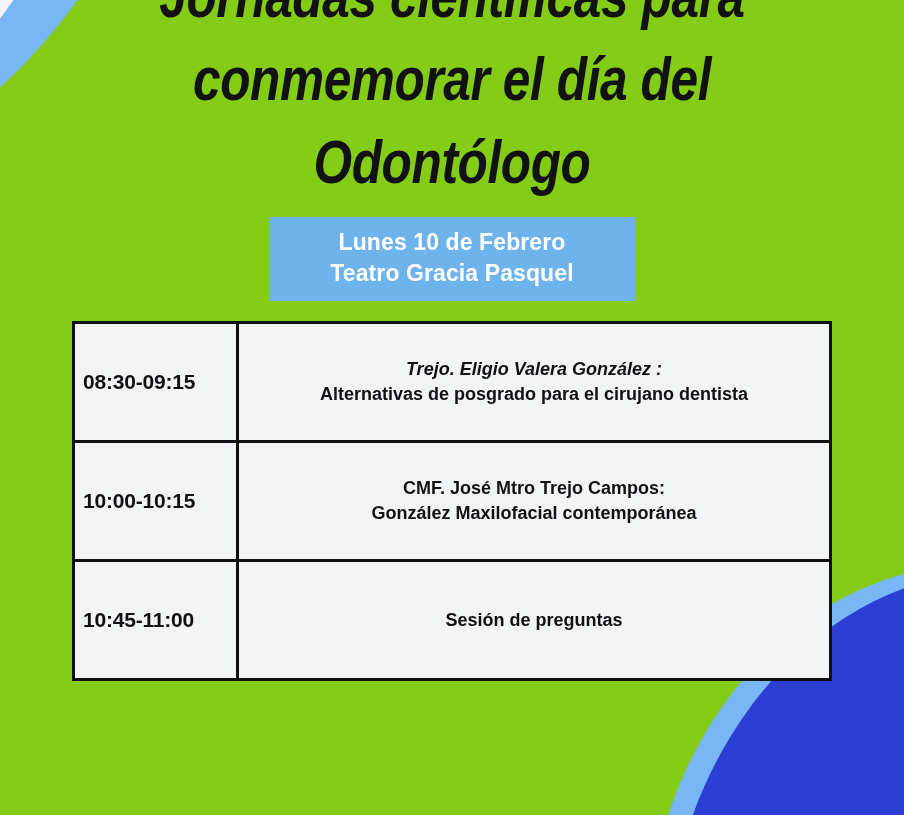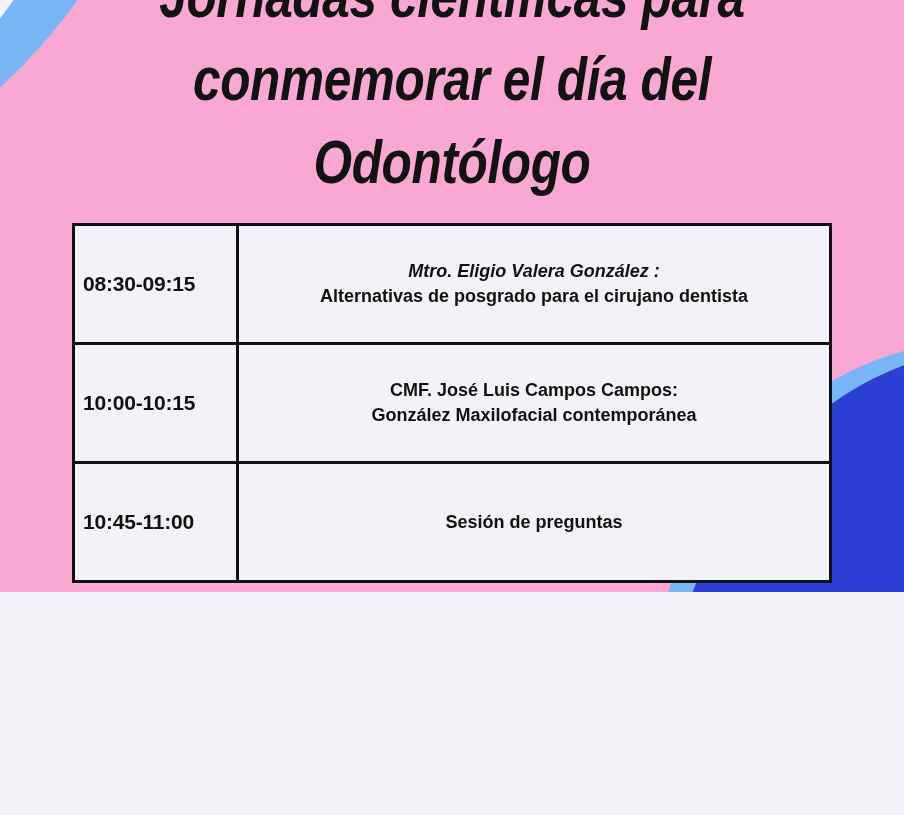--- a/index.html
+++ b/index.html
@@ -10,23 +10,23 @@
     width: 904px;
     height: 815px;
     background: #f1f3f9;
     font-family: "Liberation Sans", sans-serif;
     overflow: hidden;
   }
 
   .poster {
     position: relative;
     width: 904px;
-    height: 592px;
+    height: 815px;
     overflow: hidden;
-    background: #f9a8d4;
+    background: #84cc16;
   }
 
   
   .deco { position: absolute; pointer-events: none; }
 
   .deco-tl-dark {
     left: -330px;
     top: -430px;
     width: 520px;
     height: 620px;
@@ -157,38 +157,42 @@
   <div class="deco deco-br-dark"></div>
 
   <div class="content">
 
     <h1 class="title">
       <span class="title-line">Jornadas científicas para</span>
       <span class="title-line">conmemorar el día del</span>
       <span class="title-line">Odontólogo</span>
     </h1>
 
+    <div class="subtitle-box">
+      <span class="subtitle-line">Lunes 10 de Febrero</span>
+      <span class="subtitle-line">Teatro Gracia Pasquel</span>
+    </div>
 
     <table class="schedule">
       <colgroup>
         <col class="col-time">
         <col>
       </colgroup>
       <tbody>
           <tr class="row-tall">
             <td class="cell-time">08:30-09:15</td>
             <td class="cell-desc">
-              <span class="desc-line speaker-italic">Mtro. Eligio Valera González :</span>
+              <span class="desc-line speaker-italic">Trejo. Eligio Valera González :</span>
               <span class="desc-line">Alternativas de posgrado para el cirujano dentista</span>
             </td>
           </tr>
           <tr class="row-tall">
             <td class="cell-time">10:00-10:15</td>
             <td class="cell-desc">
-              <span class="desc-line">CMF. José Luis Campos Campos:</span>
+              <span class="desc-line">CMF. José Mtro Trejo Campos:</span>
               <span class="desc-line">González Maxilofacial contemporánea</span>
             </td>
           </tr>
           <tr class="row-tall">
             <td class="cell-time">10:45-11:00</td>
             <td class="cell-desc">
               <span class="desc-line">Sesión de preguntas</span>
             </td>
           </tr>
         </tbody>

